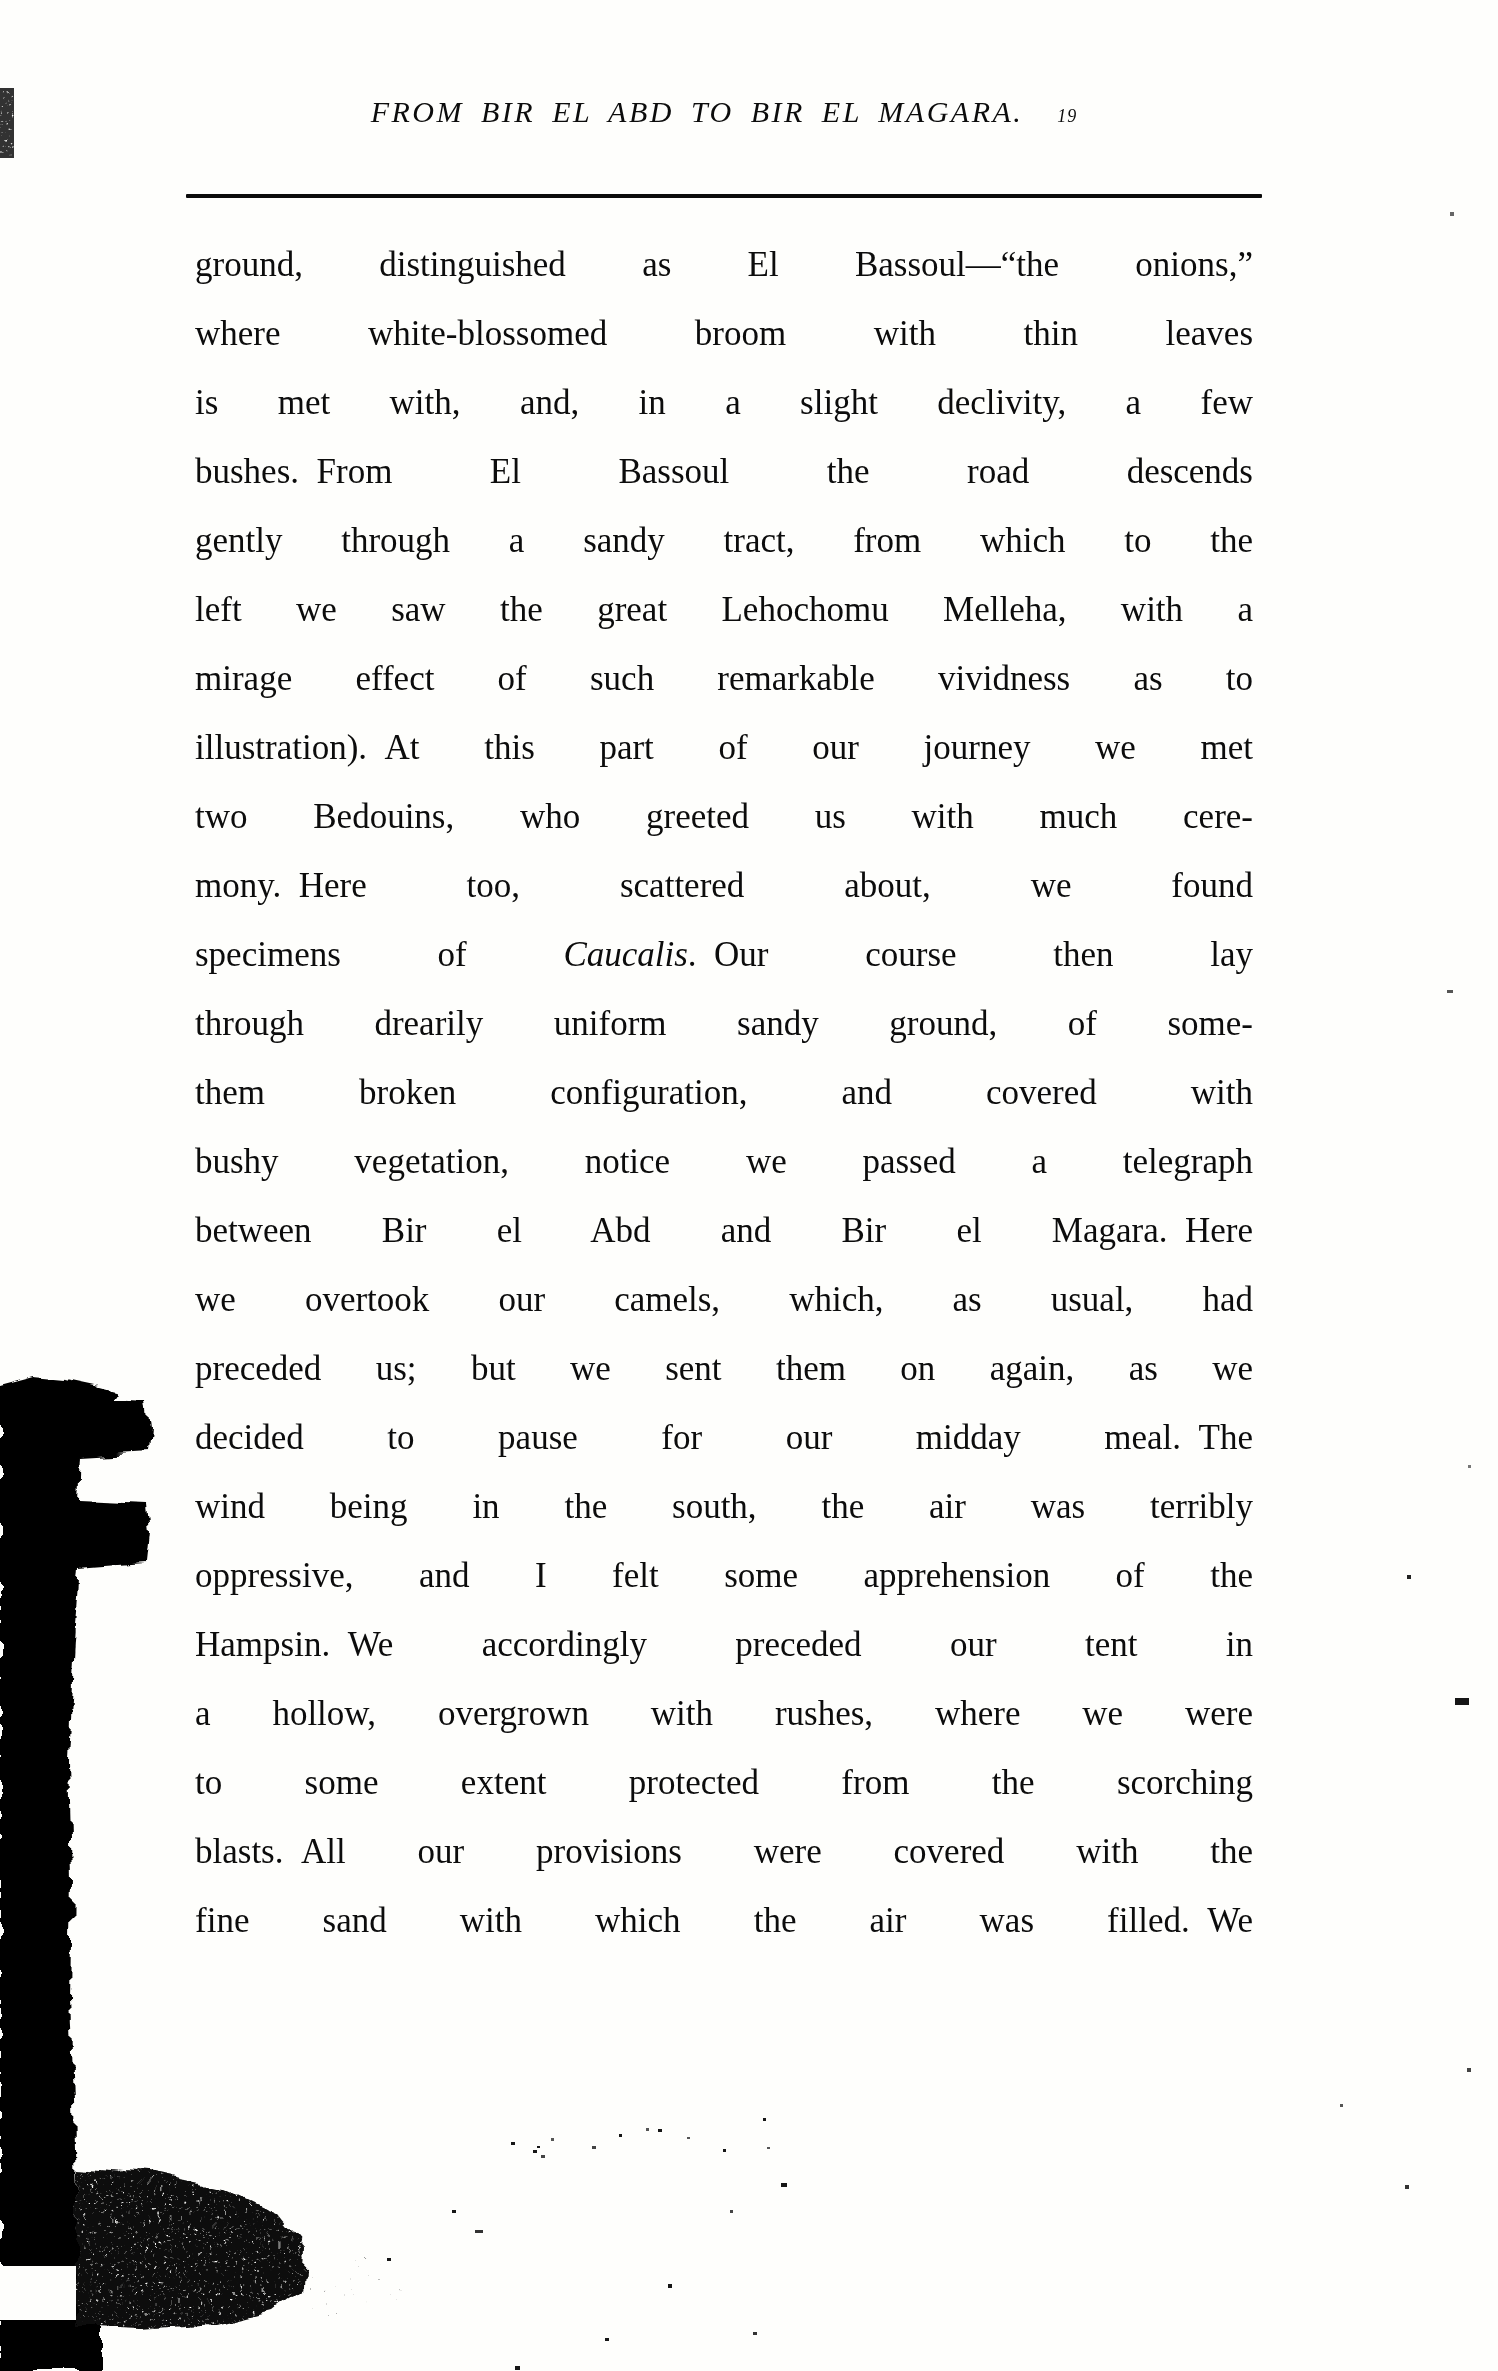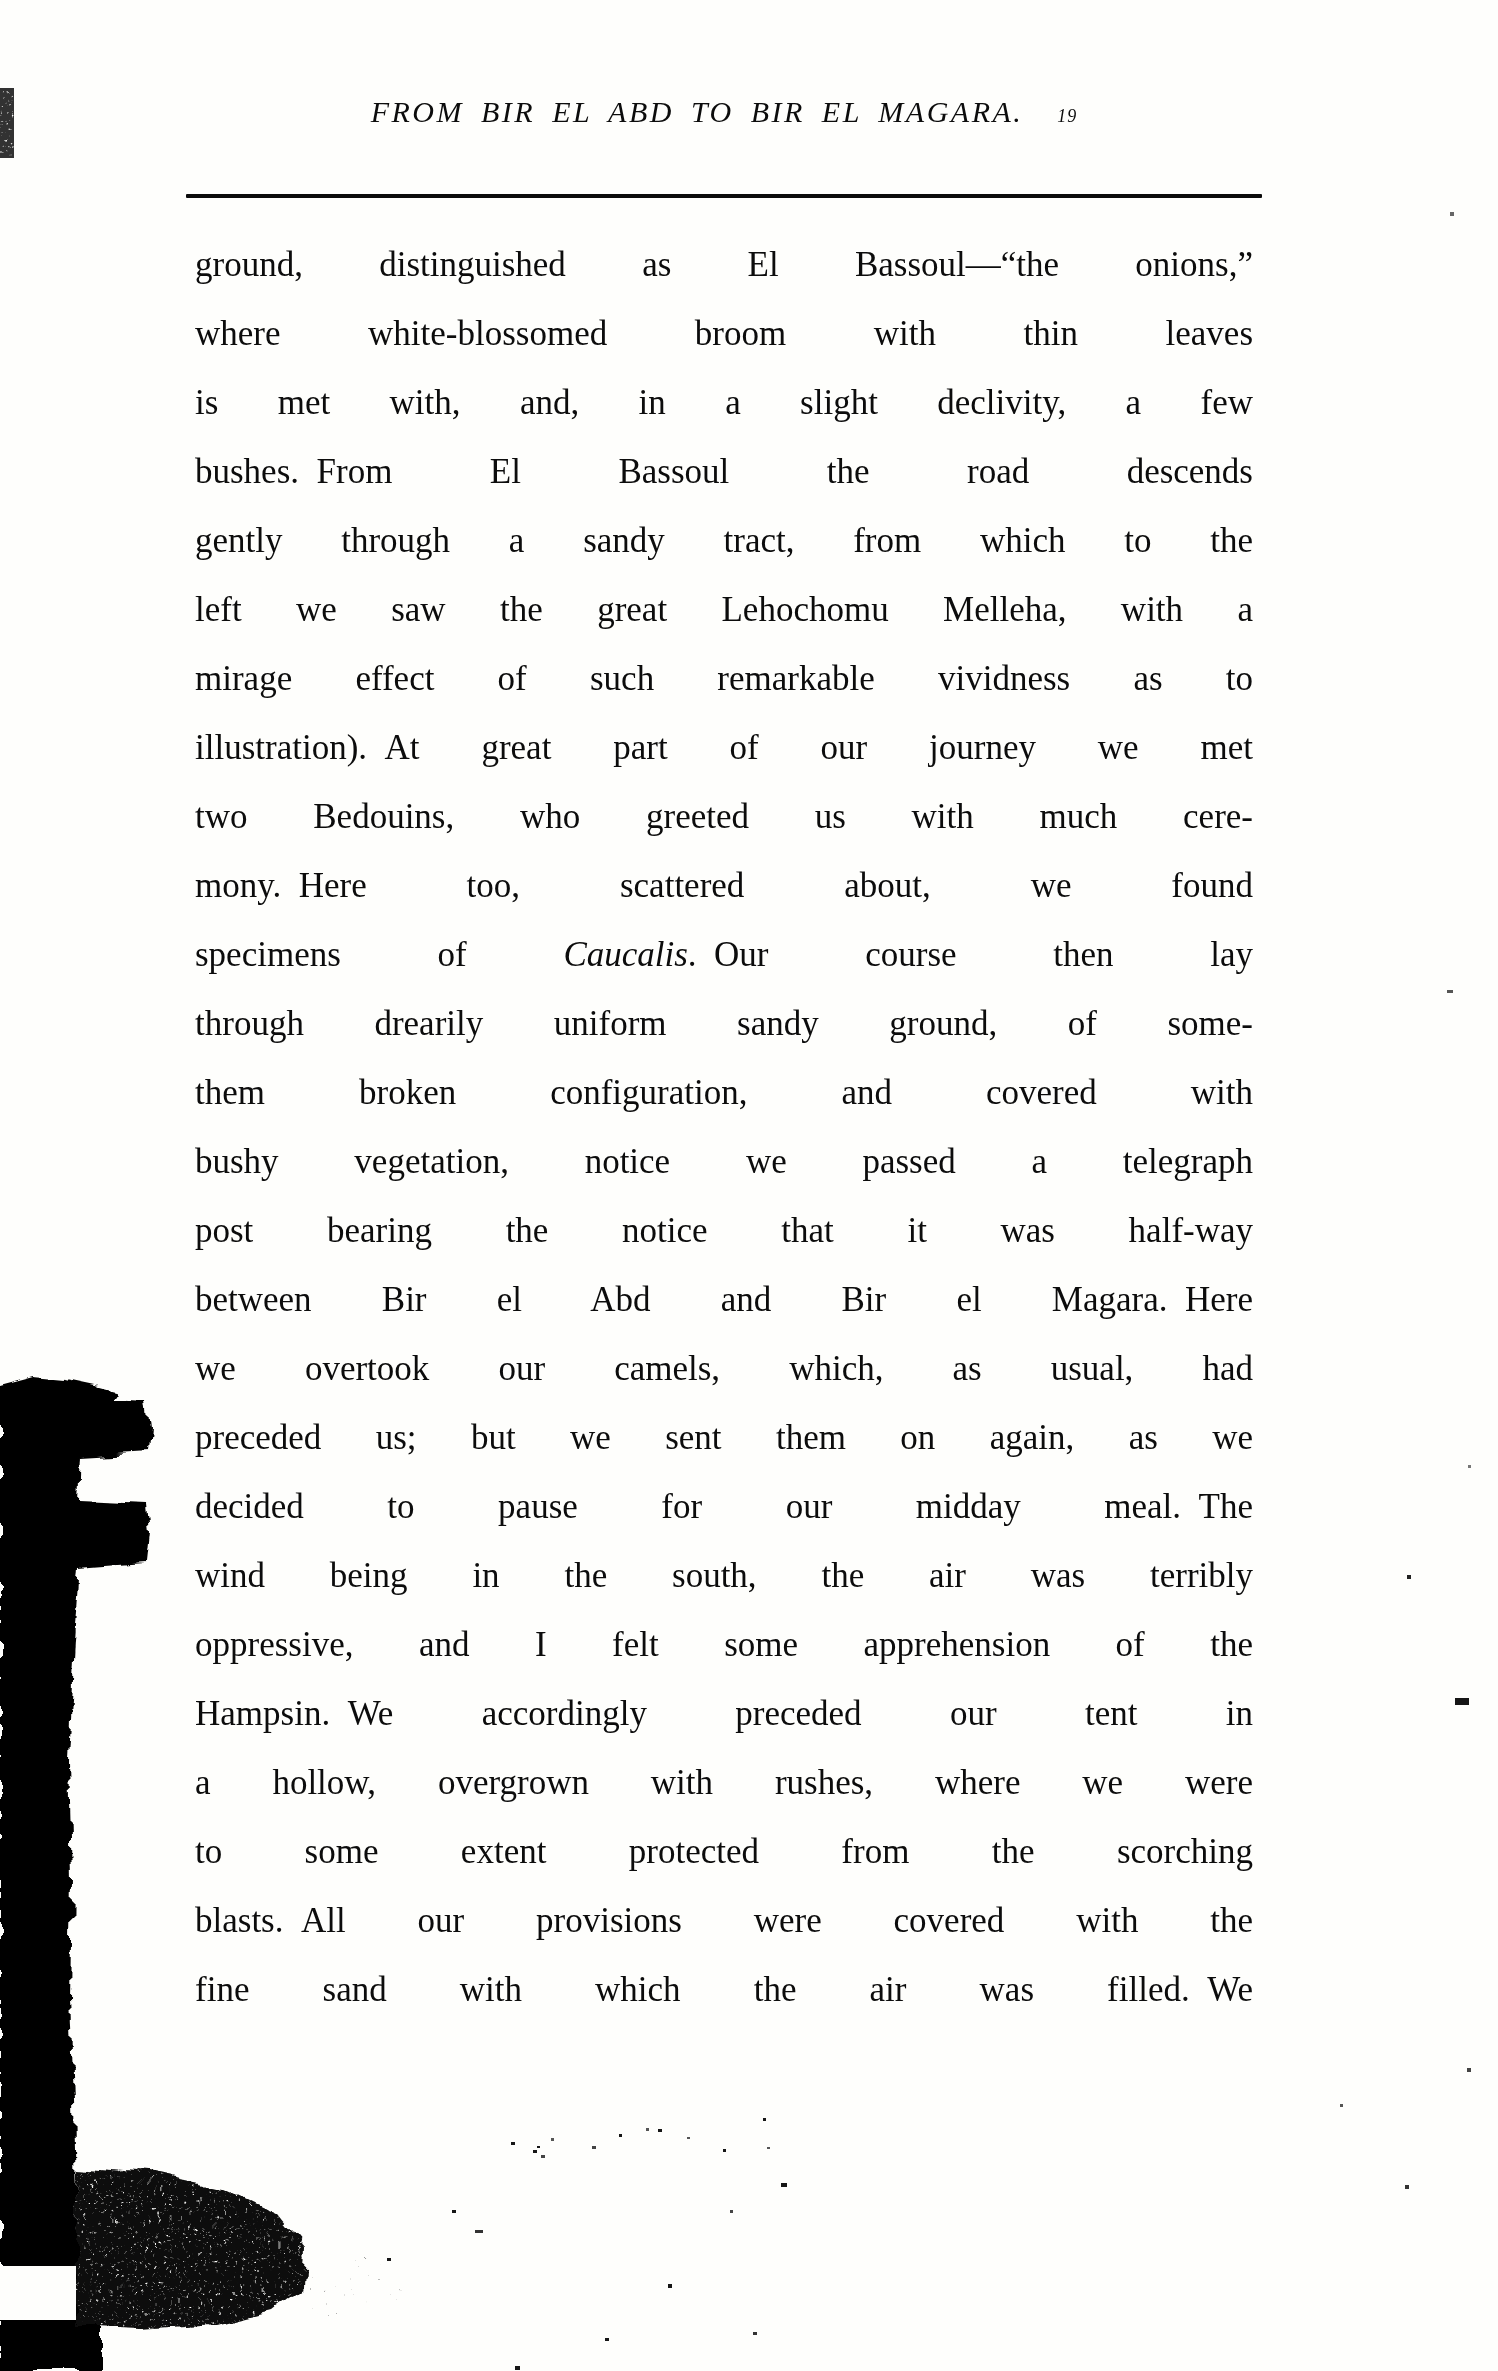--- a/index.html
+++ b/index.html
@@ -47,28 +47,27 @@
   <div class="header-rule"></div>
 
   <div class="text-block" id="text-block">
       <div class="line"><span>ground, distinguished as El Bassoul—“the onions,”</span></div>
       <div class="line"><span>where white-blossomed broom with thin leaves</span></div>
       <div class="line"><span>is met with, and, in a slight declivity, a few</span></div>
       <div class="line"><span>bushes. From El Bassoul the road descends</span></div>
       <div class="line"><span>gently through a sandy tract, from which to the</span></div>
       <div class="line"><span>left we saw the great Lehochomu Melleha, with a</span></div>
       <div class="line"><span>mirage effect of such remarkable vividness as to</span></div>
-      <div class="line"><span>illustration). At great part of our journey we met</span></div>
+      <div class="line"><span>illustration). At this part of our journey we met</span></div>
       <div class="line"><span>two Bedouins, who greeted us with much cere-</span></div>
       <div class="line"><span>mony. Here too, scattered about, we found</span></div>
       <div class="line"><span>specimens of </span><span class="it">Caucalis</span><span>. Our course then lay</span></div>
       <div class="line"><span>through drearily uniform sandy ground, of some-</span></div>
       <div class="line"><span>them broken configuration, and covered with</span></div>
       <div class="line"><span>bushy vegetation, notice we passed a telegraph</span></div>
-      <div class="line"><span>post bearing the notice that it was half-way</span></div>
       <div class="line"><span>between Bir el Abd and Bir el Magara. Here</span></div>
       <div class="line"><span>we overtook our camels, which, as usual, had</span></div>
       <div class="line"><span>preceded us; but we sent them on again, as we</span></div>
       <div class="line"><span>decided to pause for our midday meal. The</span></div>
       <div class="line"><span>wind being in the south, the air was terribly</span></div>
       <div class="line"><span>oppressive, and I felt some apprehension of the</span></div>
       <div class="line"><span>Hampsin. We accordingly preceded our tent in</span></div>
       <div class="line"><span>a hollow, overgrown with rushes, where we were</span></div>
       <div class="line"><span>to some extent protected from the scorching</span></div>
       <div class="line"><span>blasts. All our provisions were covered with the</span></div>

